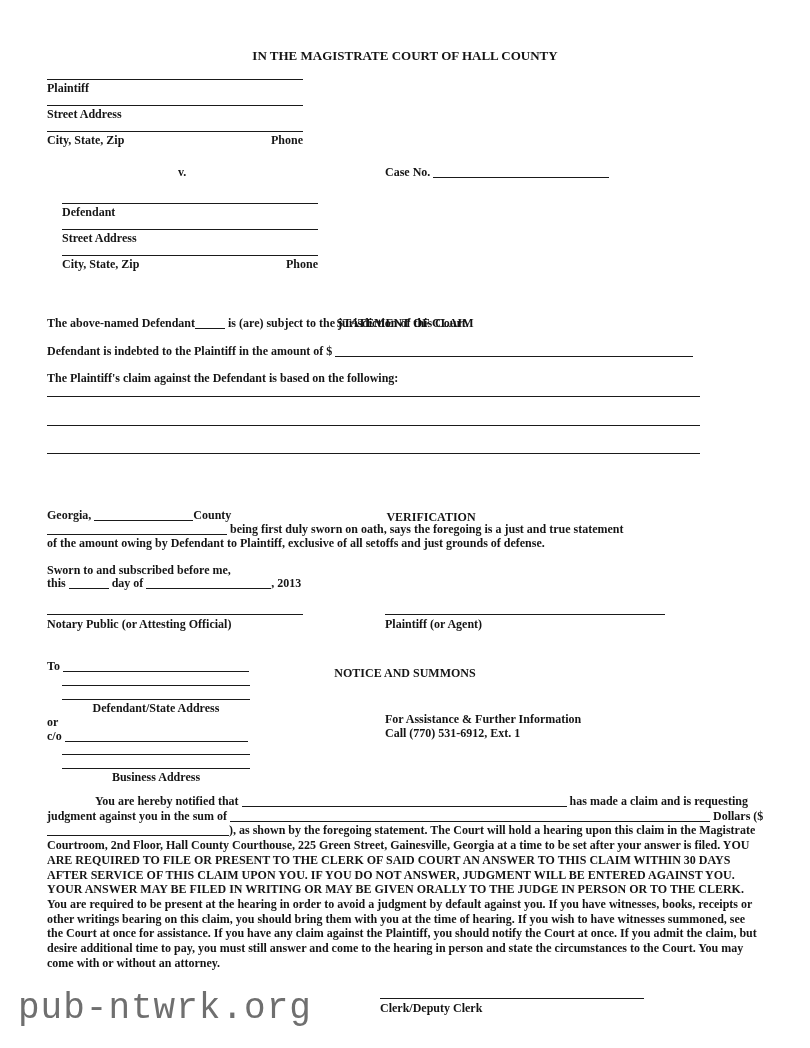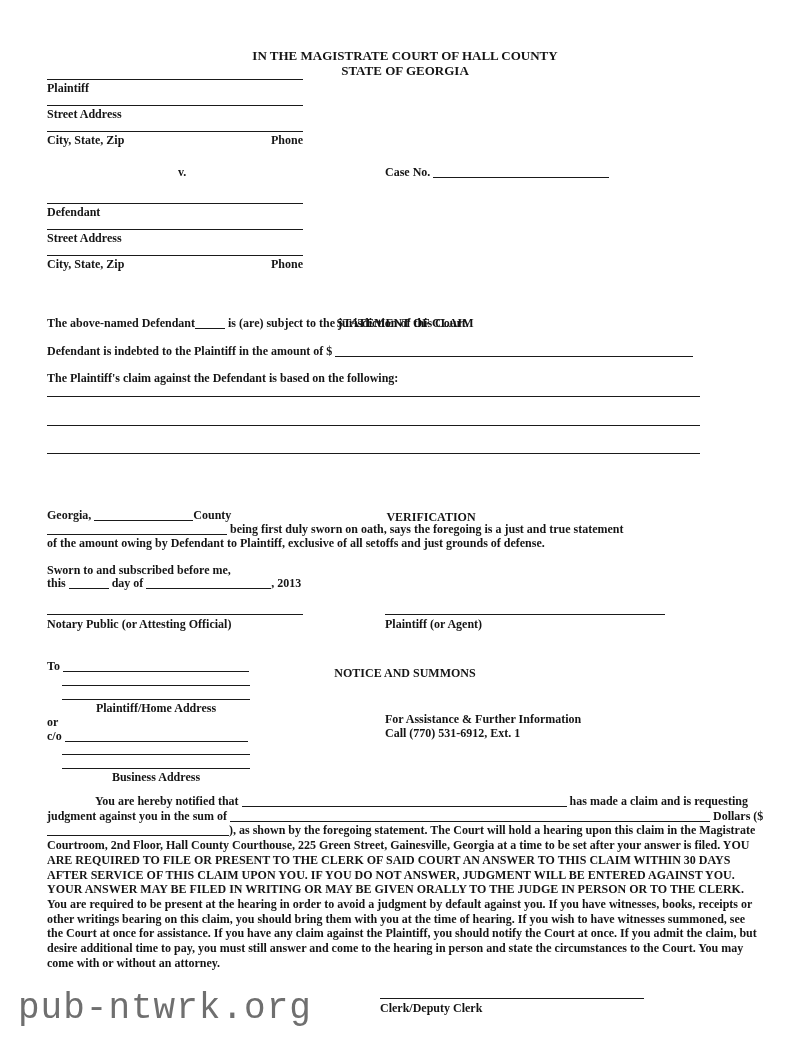--- a/index.html
+++ b/index.html
@@ -30,21 +30,20 @@
     font-weight:normal;font-size:36px;color:#6f6f6f;letter-spacing:1px;
   }
 </style>
 </head>
 <body>
 
 <div class="page">
 
   <div class="abs center h13" style="top:27px;">
     <div>IN THE MAGISTRATE COURT OF HALL COUNTY</div>
-    <div>STATE OF GEORGIA</div>
   </div>
 
   <div class="abs" style="left:47px;top:79px;">
     <div class="field">
       <div class="rule"></div>
       <div class="lbl">Plaintiff</div>
     </div>
     <div class="field">
       <div class="rule"></div>
       <div class="lbl">Street Address</div>
@@ -57,21 +56,21 @@
       </div>
     </div>
   </div>
 
   <span class="abs" style="left:178px;top:165px;">v.</span>
   <span class="abs" style="left:385px;top:165px;">
     <span>Case No.</span>
     <span class="blank" style="width:176px;"></span>
   </span>
 
-  <div class="abs" style="left:47px;top:203px;font-family:Liberation Serif, serif;">
+  <div class="abs" style="left:62px;top:203px;font-family:Liberation Serif, serif;">
     <div class="field">
       <div class="rule"></div>
       <div class="lbl">Defendant</div>
     </div>
     <div class="field">
       <div class="rule"></div>
       <div class="lbl">Street Address</div>
     </div>
     <div class="field">
       <div class="rule"></div>
@@ -128,21 +127,21 @@
 
   <div class="abs center" style="top:645px;">NOTICE AND SUMMONS</div>
 
   <div class="abs" style="left:47px;top:659px;">
     <div style="line-height:14px;">
       <span>To</span>
       <span class="blank" style="width:186px;"></span>
     </div>
     <div class="rule addr-line" style="margin-top:12px;"></div>
     <div class="rule addr-line" style="margin-top:12.5px;"></div>
-    <div class="addr-cap" style="margin-top:2px;">Plaintiff/Home Address</div>
+    <div class="addr-cap" style="margin-top:2px;">Defendant/State Address</div>
     <div style="line-height:13.5px;margin-top:1px;">or</div>
     <div style="line-height:14px;">
       <span>c/o</span>
       <span class="blank" style="width:183px;"></span>
     </div>
     <div class="rule addr-line" style="margin-top:11px;"></div>
     <div class="rule addr-line" style="margin-top:12.5px;"></div>
     <div class="addr-cap" style="margin-top:2px;">Business Address</div>
   </div>
 

